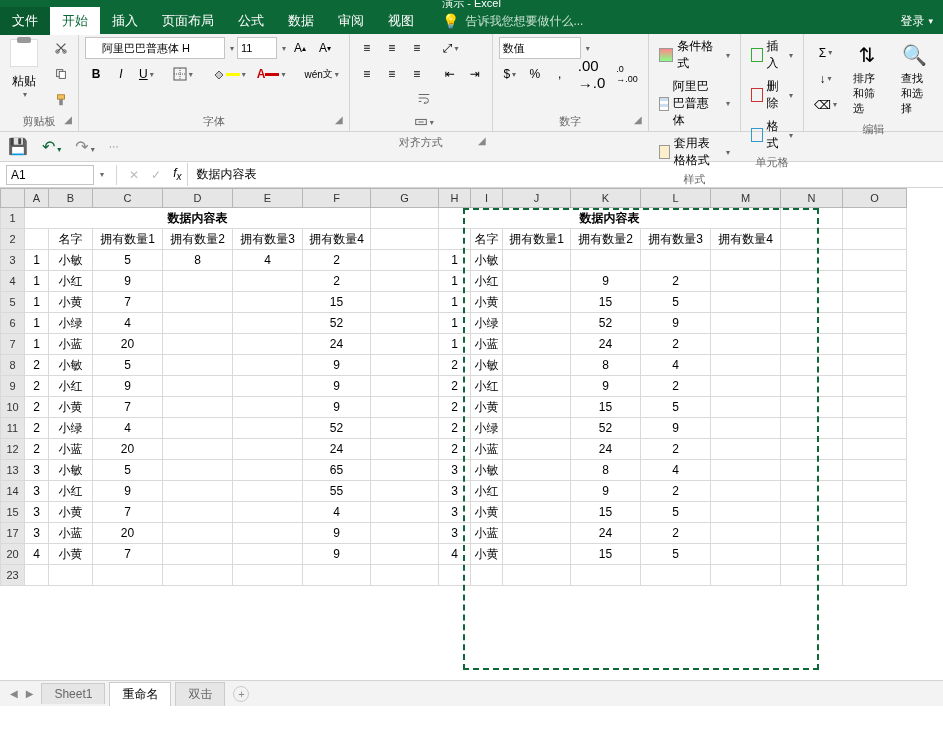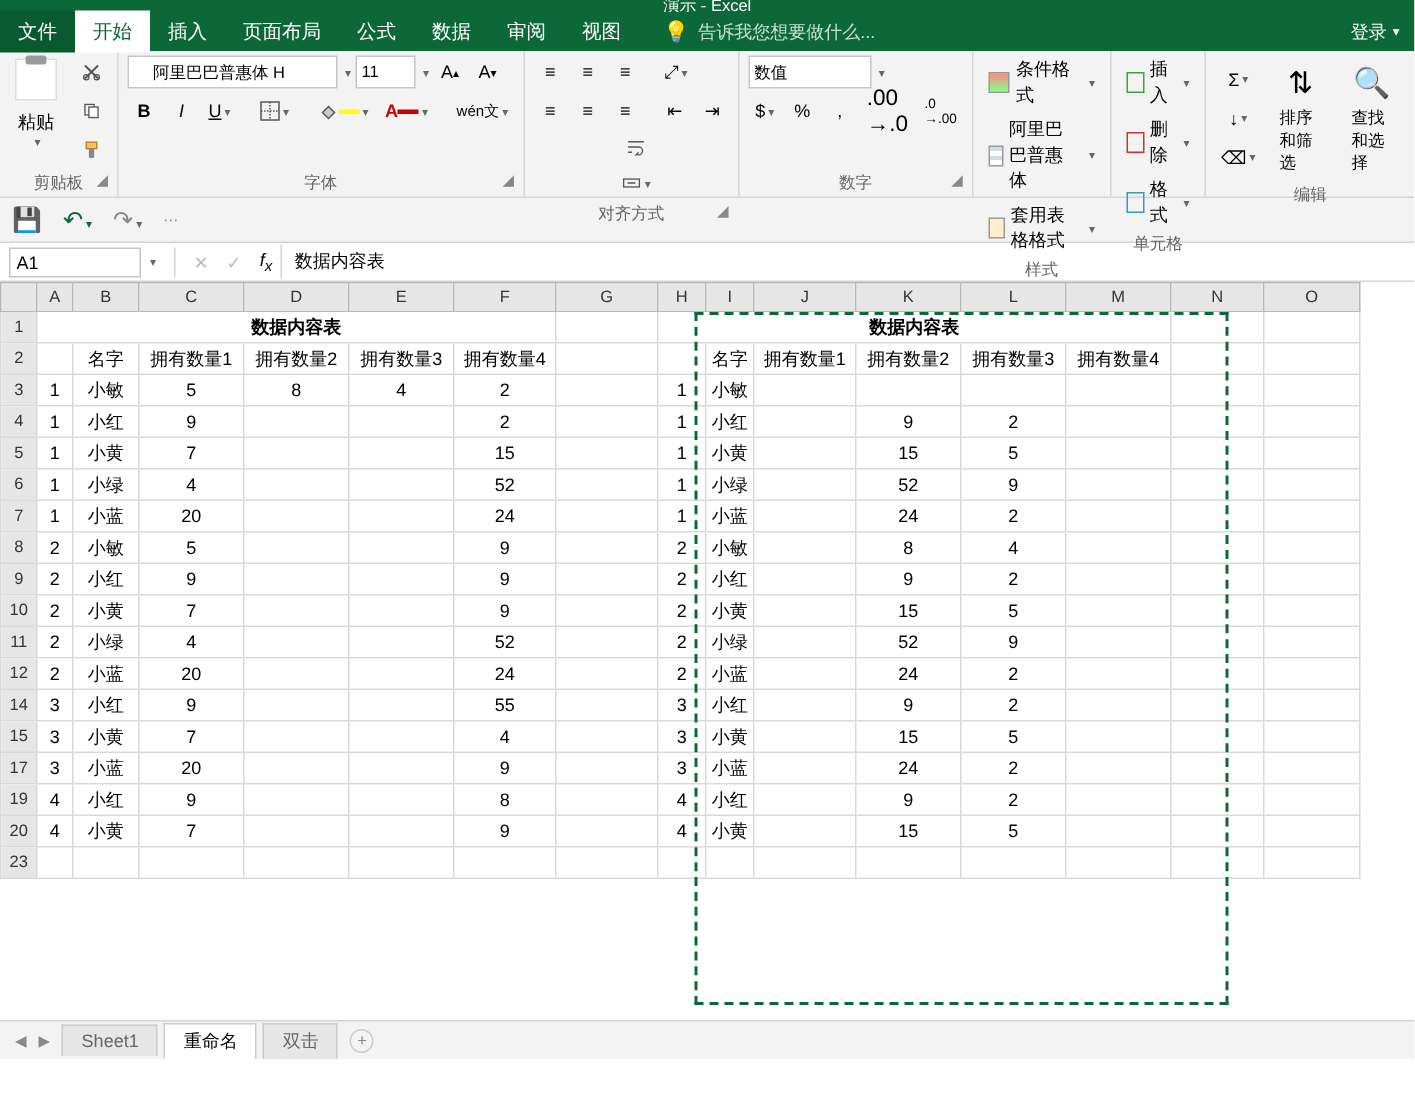--- a/index.html
+++ b/index.html
@@ -564,20 +564,38 @@
           <td>2</td>
           <td>小蓝</td>
           <td></td>
           <td>24</td>
           <td>2</td>
           <td></td>
           <td></td>
           <td></td>
         </tr>
         <tr>
+          <td class="row-hdr">13</td>
+          <td>3</td>
+          <td>小敏</td>
+          <td>5</td>
+          <td></td>
+          <td></td>
+          <td>65</td>
+          <td></td>
+          <td>3</td>
+          <td>小敏</td>
+          <td></td>
+          <td>8</td>
+          <td>4</td>
+          <td></td>
+          <td></td>
+          <td></td>
+        </tr>
+        <tr>
           <td class="row-hdr">14</td>
           <td>3</td>
           <td>小红</td>
           <td>9</td>
           <td></td>
           <td></td>
           <td>55</td>
           <td></td>
           <td>3</td>
           <td>小红</td>
@@ -612,38 +630,20 @@
           <td>小蓝</td>
           <td>20</td>
           <td></td>
           <td></td>
           <td>9</td>
           <td></td>
           <td>3</td>
           <td>小蓝</td>
           <td></td>
           <td>24</td>
-          <td>2</td>
-          <td></td>
-          <td></td>
-          <td></td>
-        </tr>
-        <tr>
-          <td class="row-hdr">19</td>
-          <td>4</td>
-          <td>小红</td>
-          <td>9</td>
-          <td></td>
-          <td></td>
-          <td>8</td>
-          <td></td>
-          <td>4</td>
-          <td>小红</td>
-          <td></td>
-          <td>9</td>
           <td>2</td>
           <td></td>
           <td></td>
           <td></td>
         </tr>
         <tr>
           <td class="row-hdr">20</td>
           <td>4</td>
           <td>小黄</td>
           <td>7</td>

